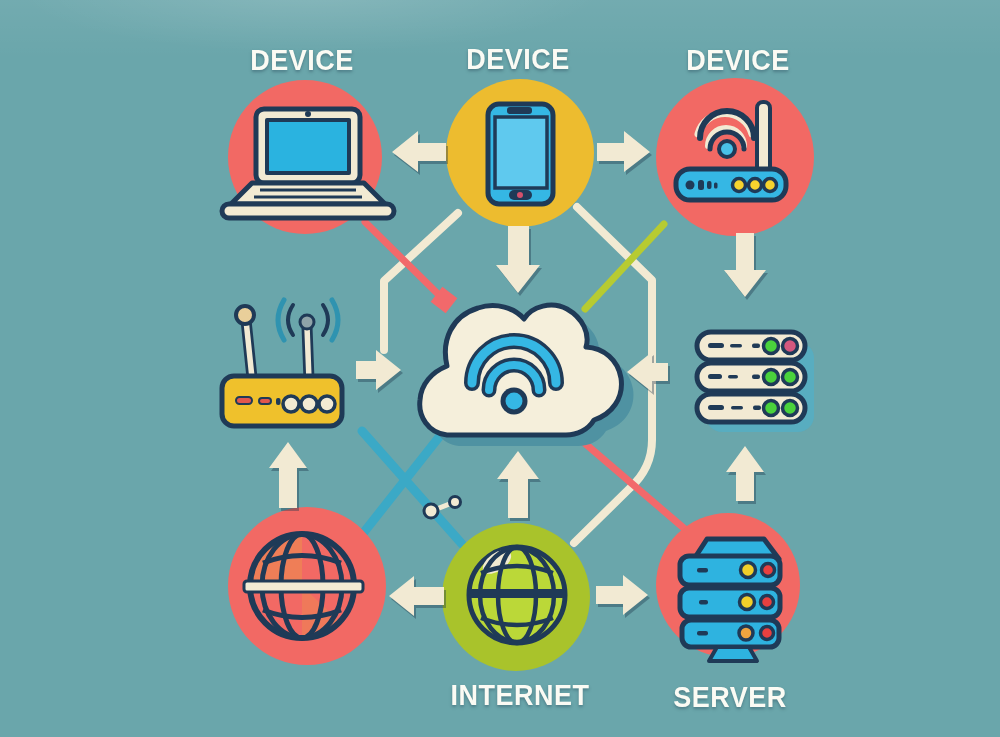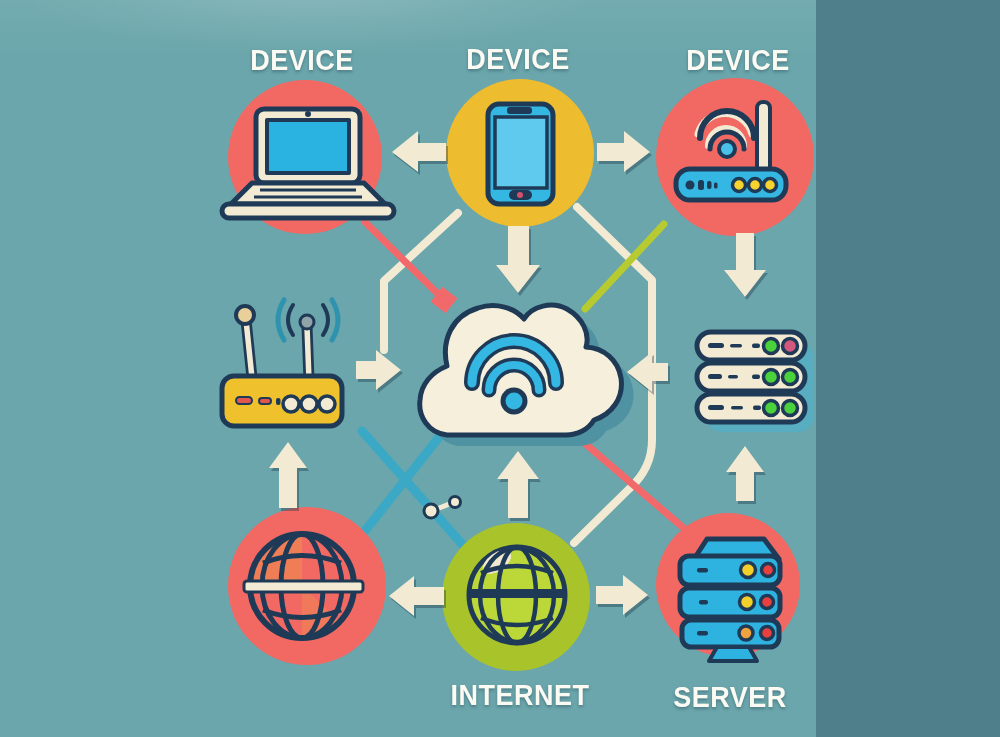--- a/index.html
+++ b/index.html
@@ -1,18 +1,18 @@
 <!DOCTYPE html>
 <html style="--background: #6aa6ab; --red: #f26964; --yellow: #edbc2f; --green: #a9c32b; --green_globe: #bbd838; --cream: #f2ead3; --navy: #1f3a57; --cyan: #35b7e4; --cyan_light: #5fc9ee; --teal_line: #3ba9c6; --olive_line: #b7cb31; --red_line: #f2696b; --led_green: #4ad23c; --led_pink: #d4587e; --led_yellow: #f2cf2a; --led_red: #e8403f; --label_color: #fbfbf4;"><head>
 <meta charset="utf-8">
 <style>
   html,body{margin:0;padding:0;background:#4e7f8a;}
   .canvas{
     position:relative;
-    width:816px;height:737px;
+    width:1000px;height:737px;
     overflow:hidden;
     background:var(--background,#6aa6ab);
     font-family:"Liberation Sans",sans-serif;
   }
   .canvas::before{
     content:"";position:absolute;inset:0;
     background:
       radial-gradient(ellipse 420px 90px at 310px -10px, rgba(255,255,255,0.14), rgba(255,255,255,0) 70%),
       linear-gradient(180deg, rgba(255,255,255,0.06), rgba(255,255,255,0) 8%);
     pointer-events:none;

